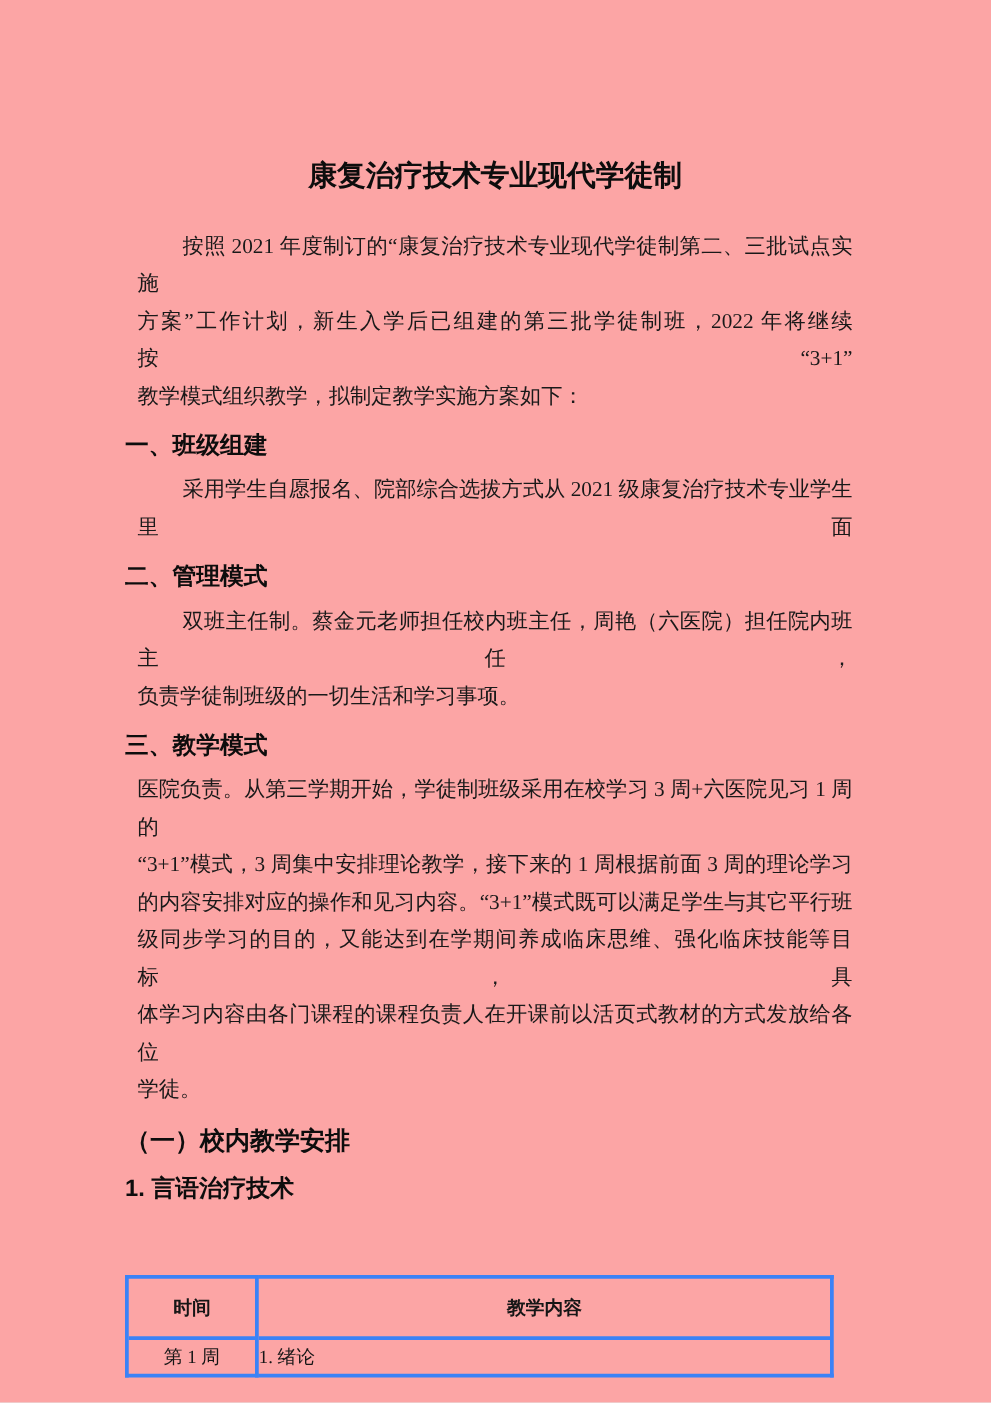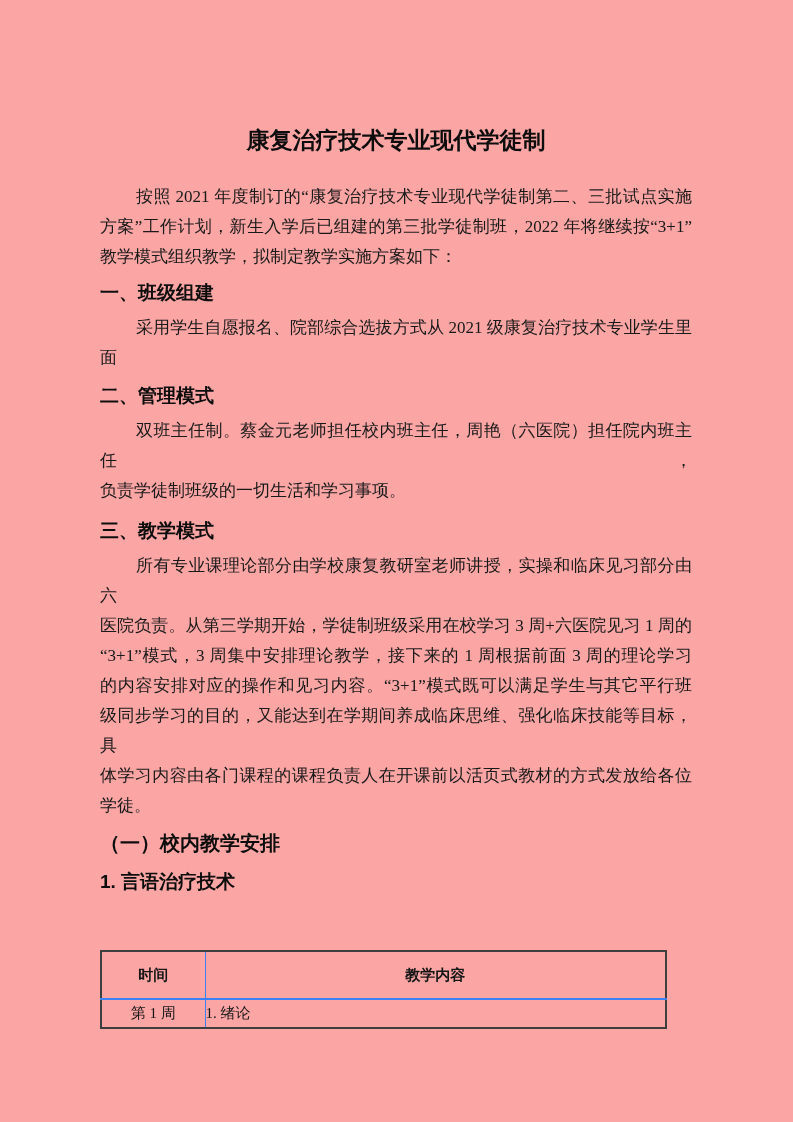--- a/index.html
+++ b/index.html
@@ -19,21 +19,21 @@
   .doc-title{
     margin:119px 0 0 0;
     font-family:"Liberation Sans","DejaVu Sans",sans-serif;
     font-weight:bold;
     font-size:23px;
     line-height:42px;
     text-align:center;
     color:#0d0d0d;
   }
   
-  .para{margin:0;font-size:17px;color:#191919;}
+  .para{margin:10px;font-size:17px;color:#191919;}
   .bline{
     line-height:30px;
     text-align:justify;
   }
   .bline.fill{ text-align-last:justify; }
   .bline.first{ text-indent:36px; }
   .p-intro{margin-top:21px;}
   .p-s1{margin-top:5px;}
   .p-s2{margin-top:5px;}
   .p-s3{margin-top:5px;}
@@ -69,21 +69,21 @@
   }
   
   .sched-table{
     margin-top:53px;
     border-collapse:collapse;
     width:567px;
     table-layout:fixed;
     font-size:15px;
   }
   .sched-table th,.sched-table td{
-    border:1px solid #3b82f6;
+    border:3px solid #3b82f6;
     padding:0;
   }
   .sched-table{border:2px solid #3f3f3f;}
   .sched-table thead th{
     height:46px;
     font-weight:bold;
     text-align:center;
     vertical-align:middle;
     border-bottom-width:2px;
   }
@@ -123,21 +123,20 @@
     </h2>
     <div class="para p-s2">
       <div class="bline fill first">双班主任制。蔡金元老师担任校内班主任，周艳（六医院）担任院内班主任，</div>
       <div class="bline">负责学徒制班级的一切生活和学习事项。</div>
     </div>
 
     <h2 class="sec-h h-s3">
       <span class="num">三、</span><span class="t">教学模式</span>
     </h2>
     <div class="para p-s3">
-      <div class="bline fill first">所有专业课理论部分由学校康复教研室老师讲授，实操和临床见习部分由六</div>
       <div class="bline fill">医院负责。从第三学期开始，学徒制班级采用在校学习 3 周+六医院见习 1 周的</div>
       <div class="bline fill">“3+1”模式，3 周集中安排理论教学，接下来的 1 周根据前面 3 周的理论学习</div>
       <div class="bline fill">的内容安排对应的操作和见习内容。“3+1”模式既可以满足学生与其它平行班</div>
       <div class="bline fill">级同步学习的目的，又能达到在学期间养成临床思维、强化临床技能等目标，具</div>
       <div class="bline fill">体学习内容由各门课程的课程负责人在开课前以活页式教材的方式发放给各位</div>
       <div class="bline">学徒。</div>
     </div>
 
 
     <h3 class="sub-h">（一）校内教学安排</h3>

